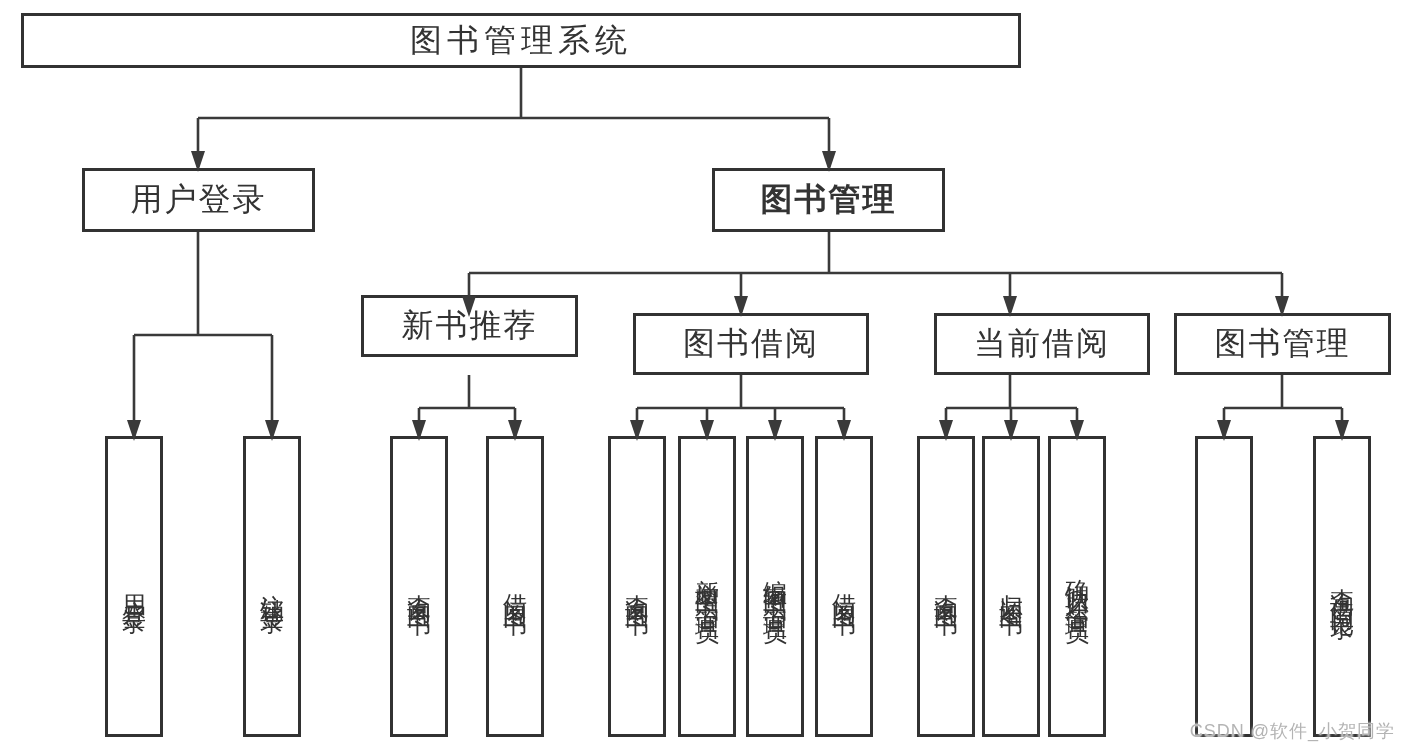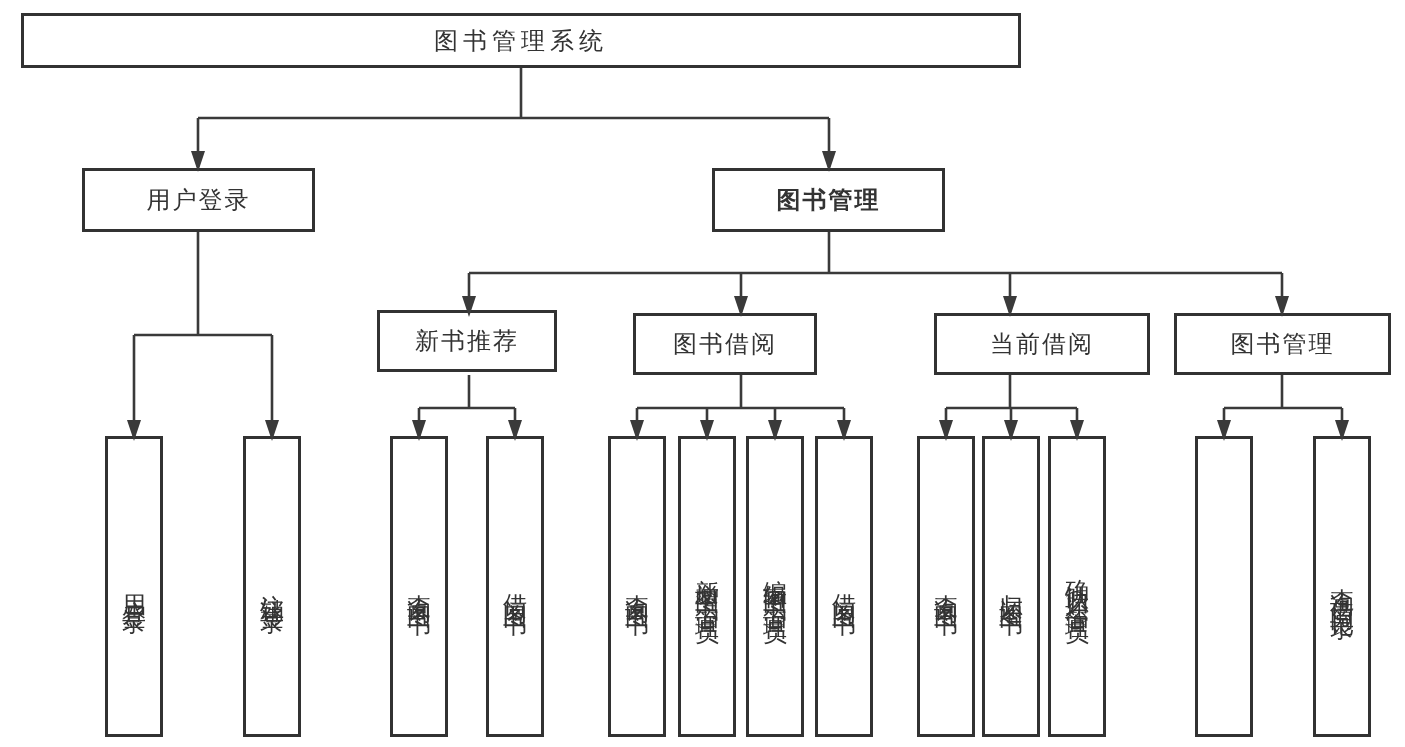--- a/index.html
+++ b/index.html
@@ -21,21 +21,21 @@
   }
 
   .hbox {
     position:absolute;
     background:#ffffff;
     border:3px solid #323232;
     color:#333333;
     display:flex;
     align-items:center;
     justify-content:center;
-    font-size:24px;
+    font-size:32px;
     letter-spacing:2px;
     white-space:nowrap;
   }
   .hbox.root { letter-spacing:5px; }
 
   .vbox {
     position:absolute;
     top:436px;
     width:58px;
     height:301px;
@@ -67,23 +67,23 @@
 <body>
 
 <div class="canvas">
 
   <div class="hbox root" style="left:21px; top:13px; width:1000px; height:55px;">图书管理系统</div>
 
   <div class="hbox" style="left:82px; top:168px; width:233px; height:64px;">用户登录</div>
 
   <div class="hbox" style="left:712px; top:168px; width:233px; height:64px;font-weight:bold;">图书管理</div>
 
-  <div class="hbox" style="left:361px; top:310px; width:180px; height:62px;margin-left:16px;">新书推荐</div>
+  <div class="hbox" style="left:361px; top:295px; width:217px; height:62px;">新书推荐</div>
 
-  <div class="hbox" style="left:633px; top:313px; width:184px; height:62px;">图书借阅</div>
+  <div class="hbox" style="left:633px; top:313px; width:236px; height:62px;">图书借阅</div>
 
   <div class="hbox" style="left:934px; top:313px; width:216px; height:62px;">当前借阅</div>
 
   <div class="hbox" style="left:1174px; top:313px; width:217px; height:62px;">图书管理</div>
 
   <div class="vbox" style="left:105px;">用户登录</div>
 
   <div class="vbox" style="left:243px;">注销登录</div>
 
   <div class="vbox" style="left:390px;">查询图书</div>
@@ -134,14 +134,15 @@
       <polygon points="775,441 768,420 782,420"></polygon>
       <polygon points="844,441 837,420 851,420"></polygon>
       <polygon points="946,441 939,420 953,420"></polygon>
       <polygon points="1011,441 1004,420 1018,420"></polygon>
       <polygon points="1077,441 1070,420 1084,420"></polygon>
       <polygon points="1224,441 1217,420 1231,420"></polygon>
       <polygon points="1342,441 1335,420 1349,420"></polygon>
     </g>
   </svg>
 
+  <div class="watermark">CSDN @软件_小贺同学</div>
 
 </div>
 
 </body></html>

